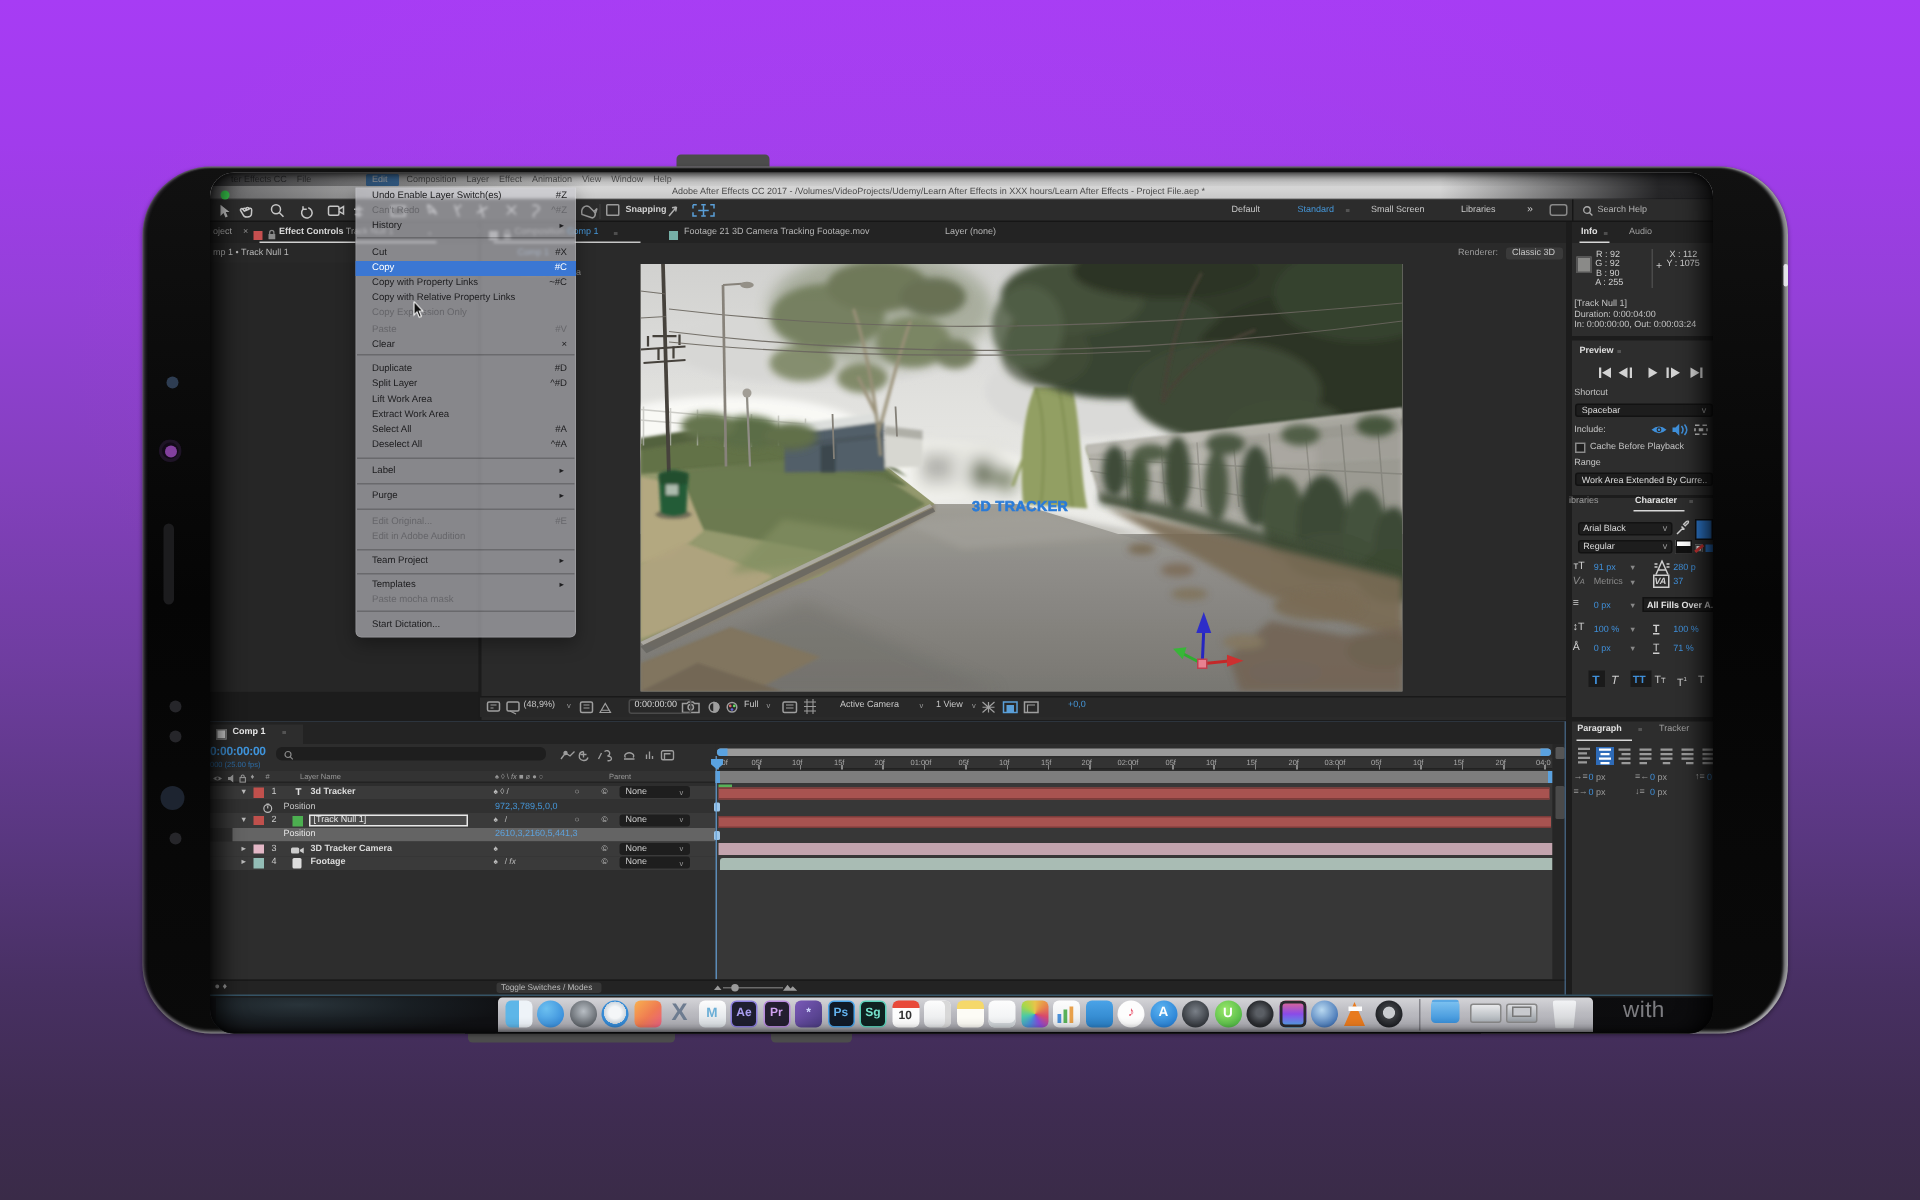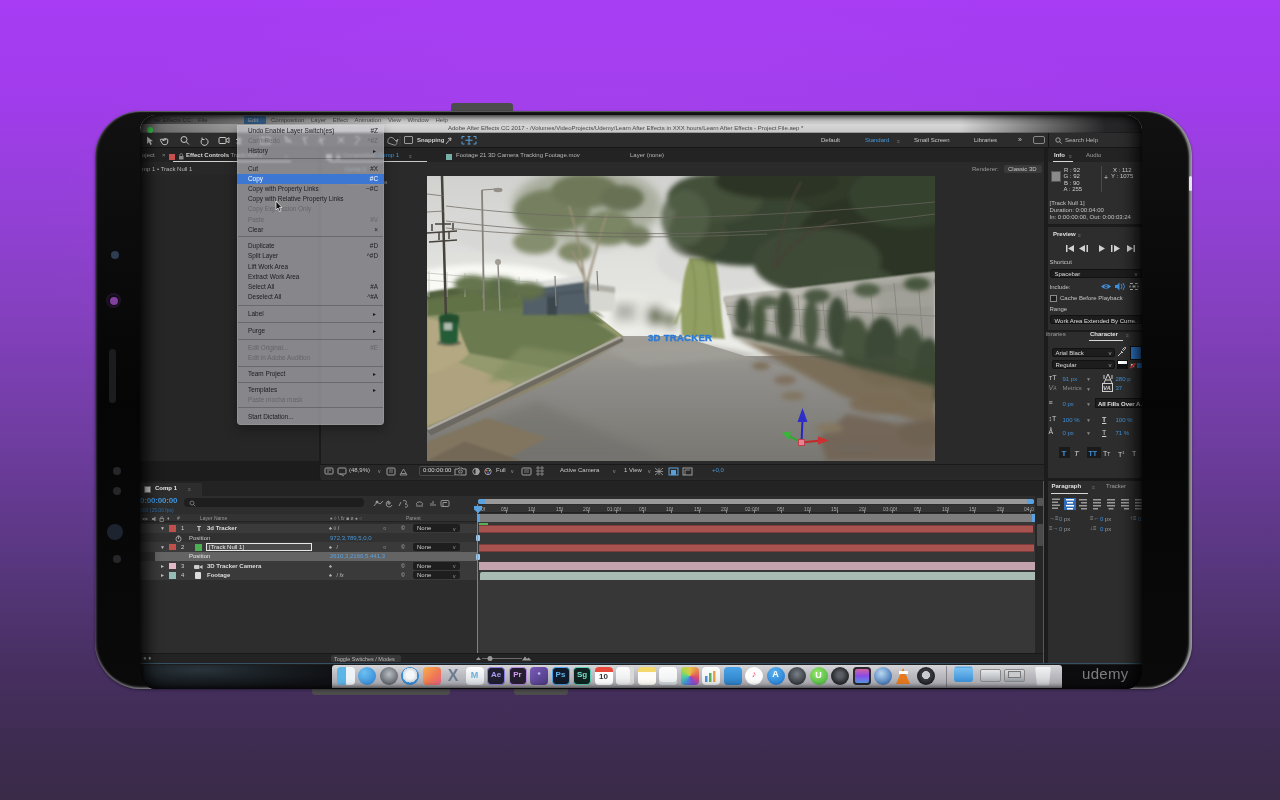--- a/index.html
+++ b/index.html
@@ -744,21 +744,21 @@
 <div class="di dc" style="left:734px;background:radial-gradient(circle at 40% 35%,#b8d8f0,#4a7ab8 70%,#2a4a88);"></div>
 <div class="abs" style="left:756px;top:553px;width:0;height:0;border-left:7px solid transparent;border-right:7px solid transparent;border-bottom:16px solid #e87a1e;"></div>
     <div class="abs" style="left:758.5px;top:556px;width:9px;height:3px;background:#fdfdfd;"></div>
 <div class="di dc" style="left:777px;background:radial-gradient(circle at 50% 45%,#caccd0 28%,#3a3c40 32%,#1e2024 70%);"></div>
 <div class="abs" style="left:806px;top:551px;width:1px;height:21px;background:rgba(90,90,96,.6);"></div>
 <div class="abs" style="left:814px;top:553px;width:19px;height:14px;background:linear-gradient(180deg,#7ac0f0,#3a90d8);border-radius:2px 2px 3px 3px;box-shadow:0 -2px 0 -0.5px #5aa8e4;"></div>
 <div class="abs" style="left:840px;top:553.5px;width:21px;height:13px;background:linear-gradient(180deg,#e8e9eb,#aab0b6);border-radius:2px;border:1px solid #888;"></div>
 <div class="abs" style="left:864px;top:553.5px;width:21px;height:13px;background:linear-gradient(180deg,#dcdde0,#9aa0a6);border-radius:2px;border:1px solid #888;"></div>
     <div class="abs" style="left:868px;top:556px;width:13px;height:7px;background:#c8cace;border:1px solid #777;"></div>
 <div class="abs" style="left:895px;top:551.5px;width:16px;height:19px;background:linear-gradient(180deg,#f2f3f5,#c8cacd);border-radius:2px 2px 4px 4px;clip-path:polygon(0 0,100% 0,88% 100%,12% 100%);"></div>
-<div class="t" style="left:942px;top:550px;font-size:15px;color:rgba(200,200,205,.6);letter-spacing:.3px;">udemy</div>
+<div class="t" style="left:942px;top:550px;font-size:15px;color:rgba(200,200,205,.6);letter-spacing:.3px;">with</div>
 <div class="t" style="left:205px;top:51px;font-size:6px;color:rgba(140,175,215,.75);">Comp 1</div>
 <div class="t" style="left:208px;top:64px;font-size:6px;color:rgba(215,215,215,.55);">Active Camera</div>
 
 <div class="abs" id="editmenu" style="left:97px;top:10px;width:147px;height:300px;background:rgba(200,200,206,.60);backdrop-filter:blur(1.2px);border-radius:0 0 4px 4px;box-shadow:0 4px 12px rgba(0,0,0,.35),inset 0 0 0 0.5px rgba(255,255,255,.2);z-index:40;font-size:6.4px;color:#1d1d1f;">
 <div class="t" style="left:11px;top:1.8px;">Undo Enable Layer Switch(es)</div>
       <div class="t" style="right:6px;top:1.8px;">#Z</div>
 <div class="t" style="left:11px;top:11.8px;color:rgba(70,70,74,.5);">Can't Redo</div>
       <div class="t" style="right:6px;top:11.8px;color:rgba(70,70,74,.5);">^#Z</div>
 <div class="t" style="left:11px;top:22.3px;">History</div>
       <div class="t" style="right:7px;top:23px;font-size:5px;">►</div>

